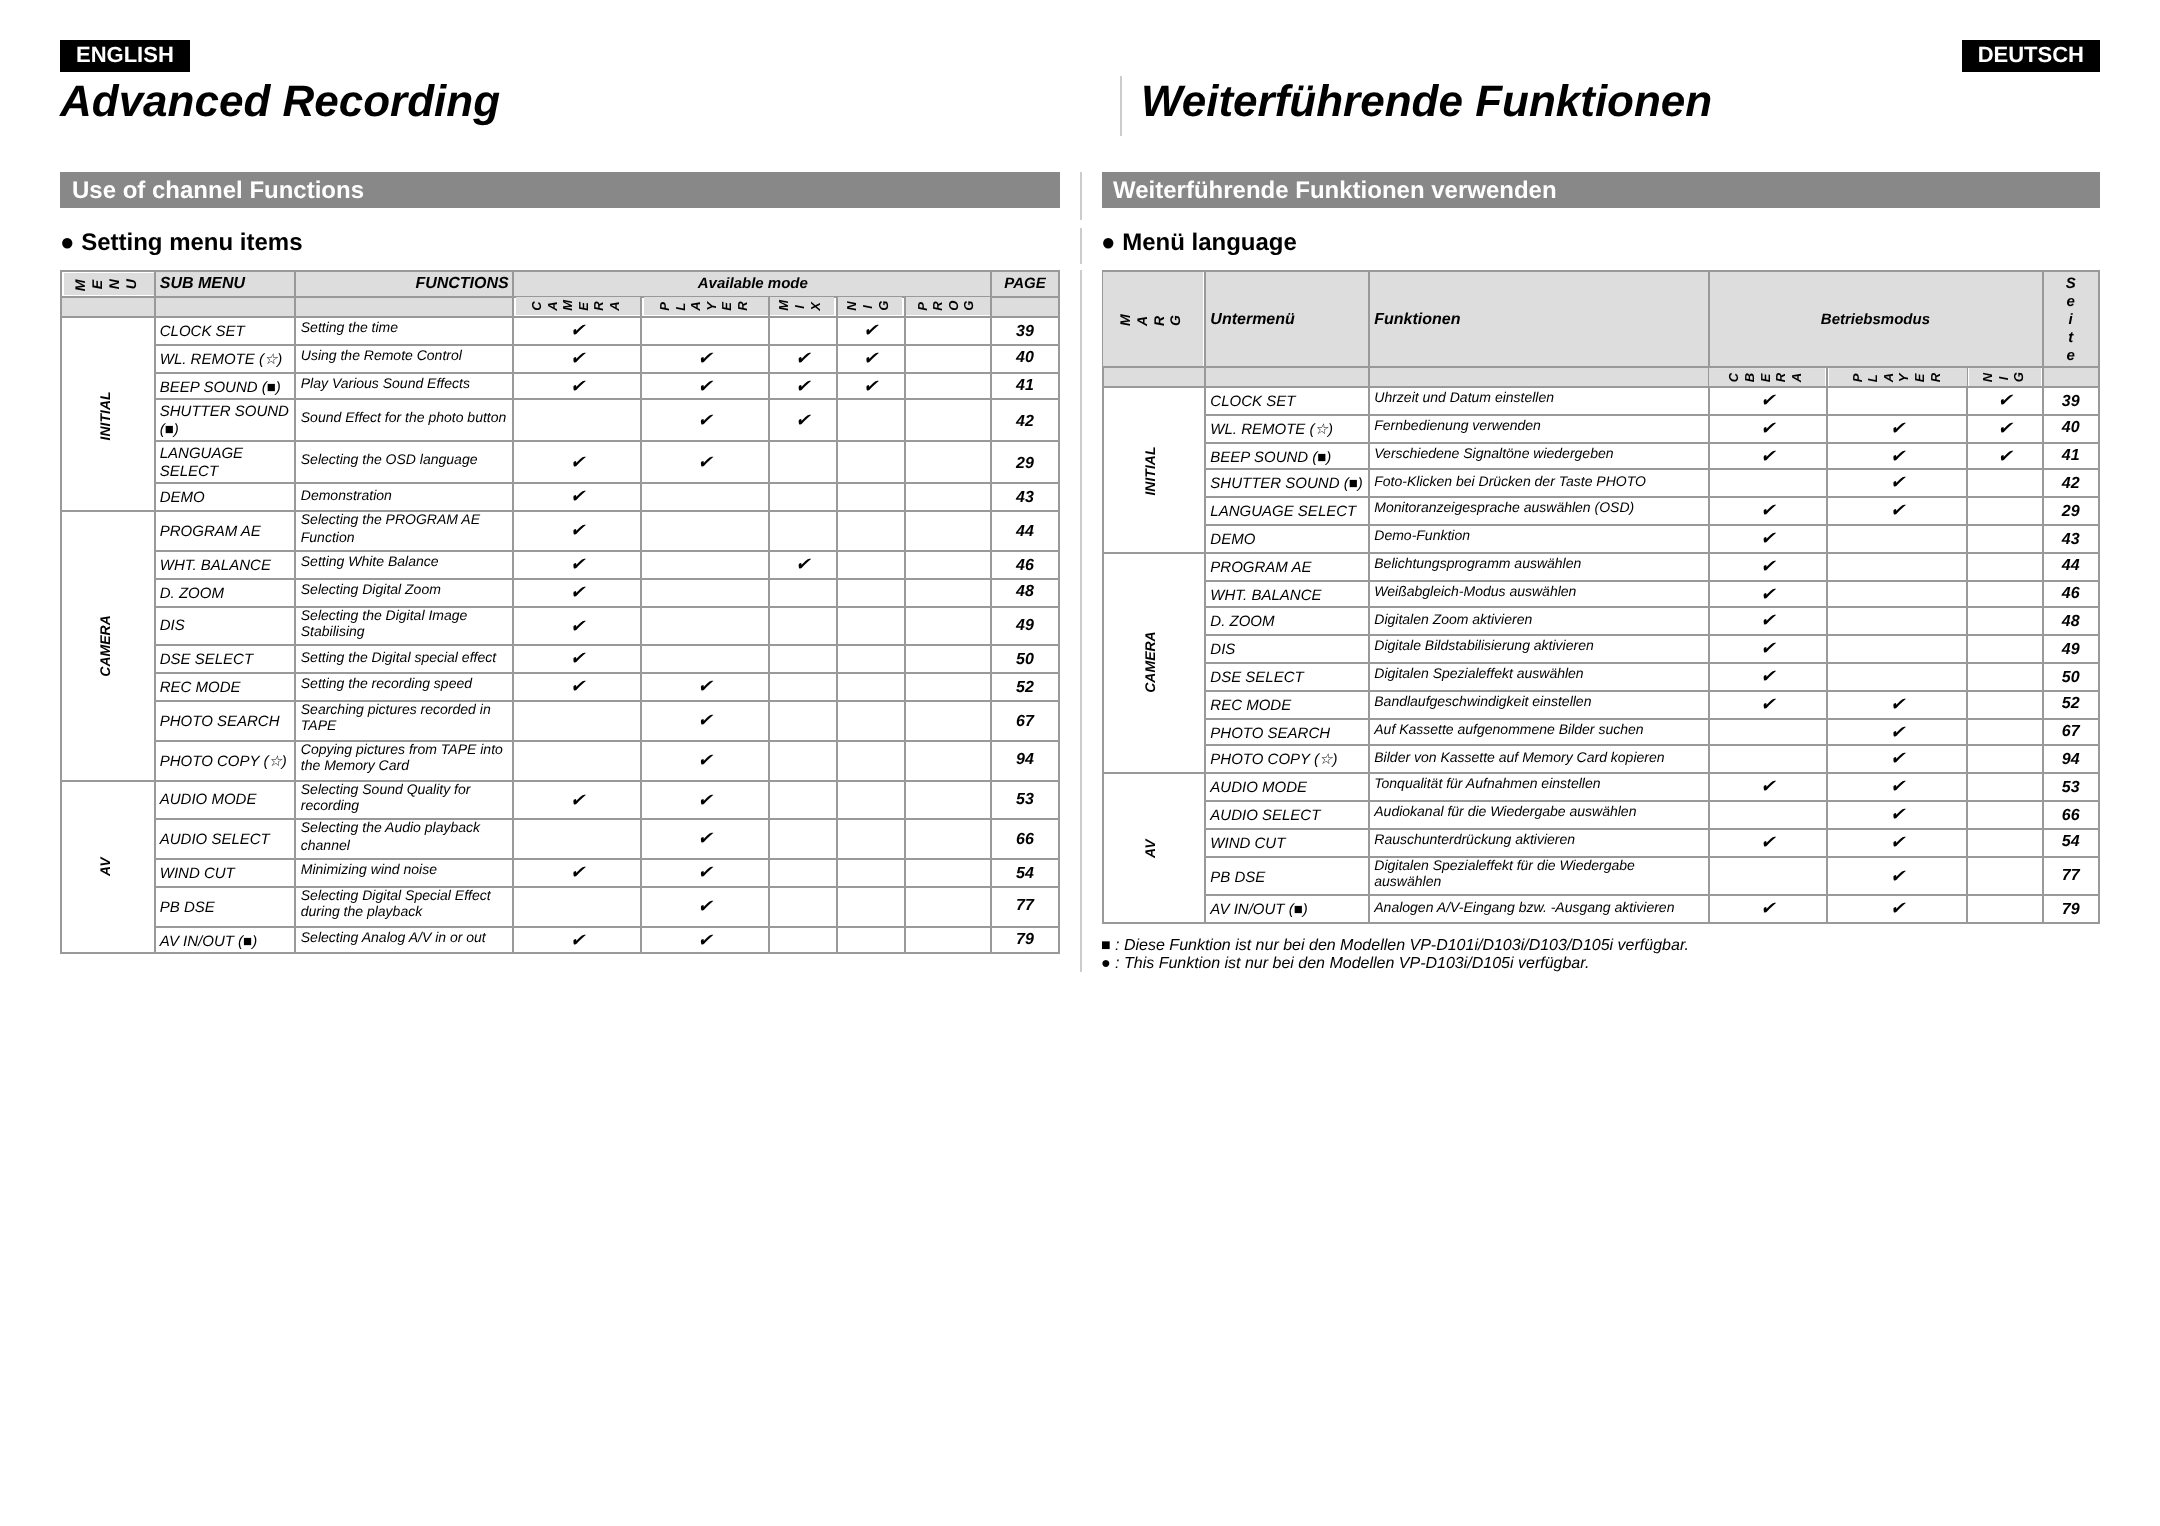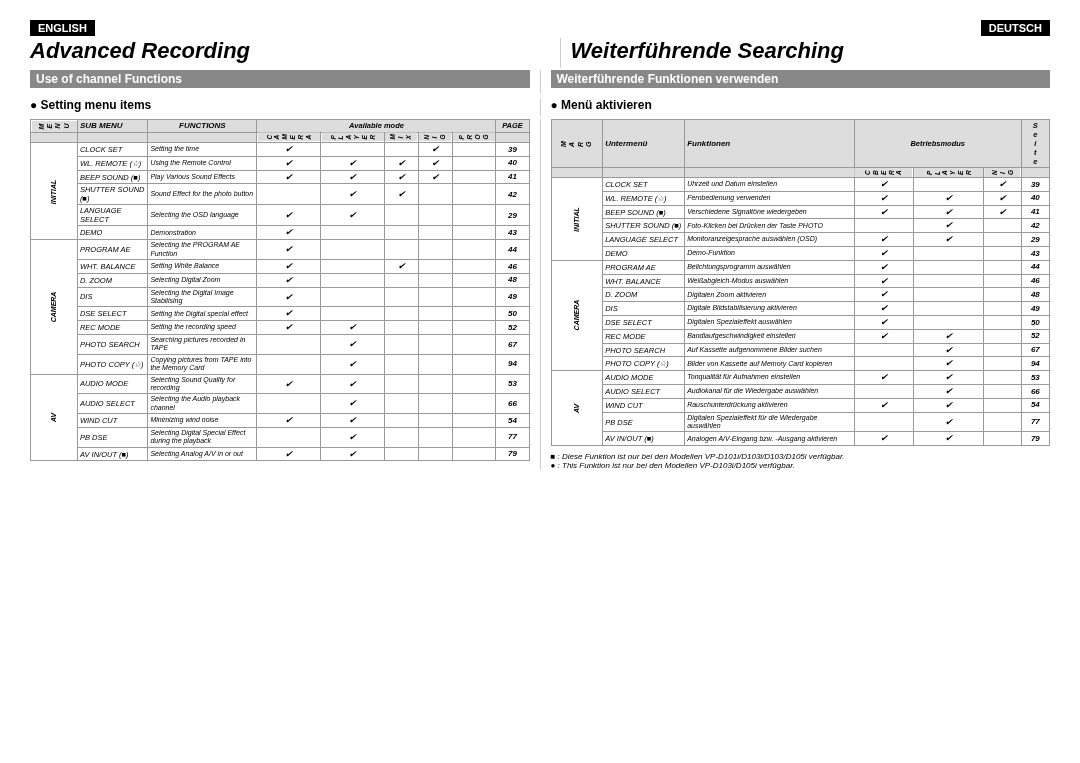--- a/index.html
+++ b/index.html
@@ -120,56 +120,56 @@
 </head>
 <body>
 
 <div class="page">
 
   <div class="top-labels">
     <span class="lang-badge">ENGLISH</span>
     <span class="lang-badge deutsch">DEUTSCH</span>
   </div>
 
-  <div class="columns" style="margin-bottom:2px;gap:40px;">
+  <div class="columns" style="margin-bottom:18px;gap:40px;">
     <div class="col-left" style="border-left:none;padding-left:0;">
       <div class="section-title">Advanced Recording</div>
     </div>
     <div class="col-right">
-      <div class="section-title">Weiterführende Searching</div>
+      <div class="section-title">Weiterführende Funktionen</div>
     </div>
   </div>
 
   <div class="columns" style="margin-bottom:4px;">
     <div class="col-left" style="border-left:none;padding-left:0;">
       <div class="sub-title">Use of channel Functions</div>
     </div>
     <div class="col-right">
       <div class="sub-title">Weiterführende Funktionen verwenden</div>
     </div>
   </div>
 
   <div class="columns" style="margin-bottom:3px;">
     <div class="col-left" style="border-left:none;padding-left:0;">
       <div class="bullet-heading">Setting menu items</div>
     </div>
     <div class="col-right">
-      <div class="bullet-heading">Menü aktivieren</div>
+      <div class="bullet-heading">Menü language</div>
     </div>
   </div>
 
   <div class="columns" style="align-items:flex-start;font-style:italic;">
 
     <div class="col-left" style="border-left:none;padding-left:0;">
       <table class="menu-table">
         <thead>
           <tr>
             <th class="vert" style="width:12px;">M<br>E<br>N<br>U</th>
             <th style="text-align:left;font-size:8px;width:55px;">SUB MENU</th>
-            <th style="text-align:center;font-size:8px;width:85px;">FUNCTIONS</th>
+            <th style="text-align:right;font-size:8px;width:85px;">FUNCTIONS</th>
             <th colspan="5" style="font-size:7.5px;">Available mode</th>
             <th style="font-size:7.5px;width:18px;">PAGE</th>
           </tr>
           <tr>
             <th style="width:12px;"></th>
             <th></th>
             <th></th>
             <th class="vert" style="width:13px;font-size:6.5px;">C<br>A<br>M<br>E<br>R<br>A</th>
             <th class="vert" style="width:13px;font-size:6.5px;">P<br>L<br>A<br>Y<br>E<br>R</th>
             <th class="vert" style="width:13px;font-size:6.5px;">M<br>I<br>X</th>

